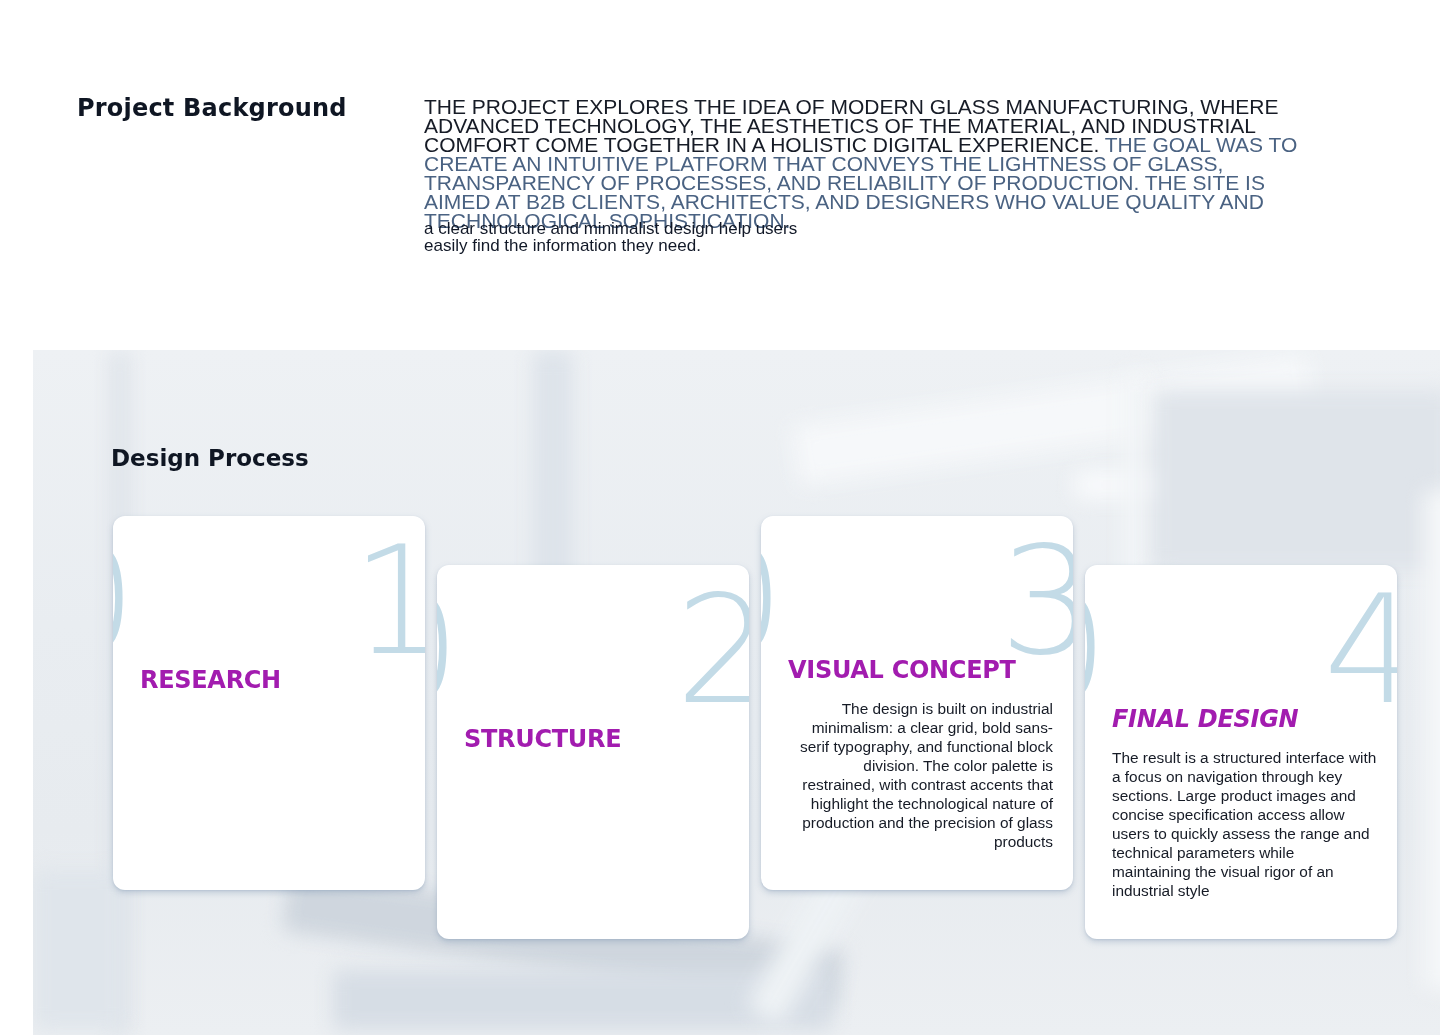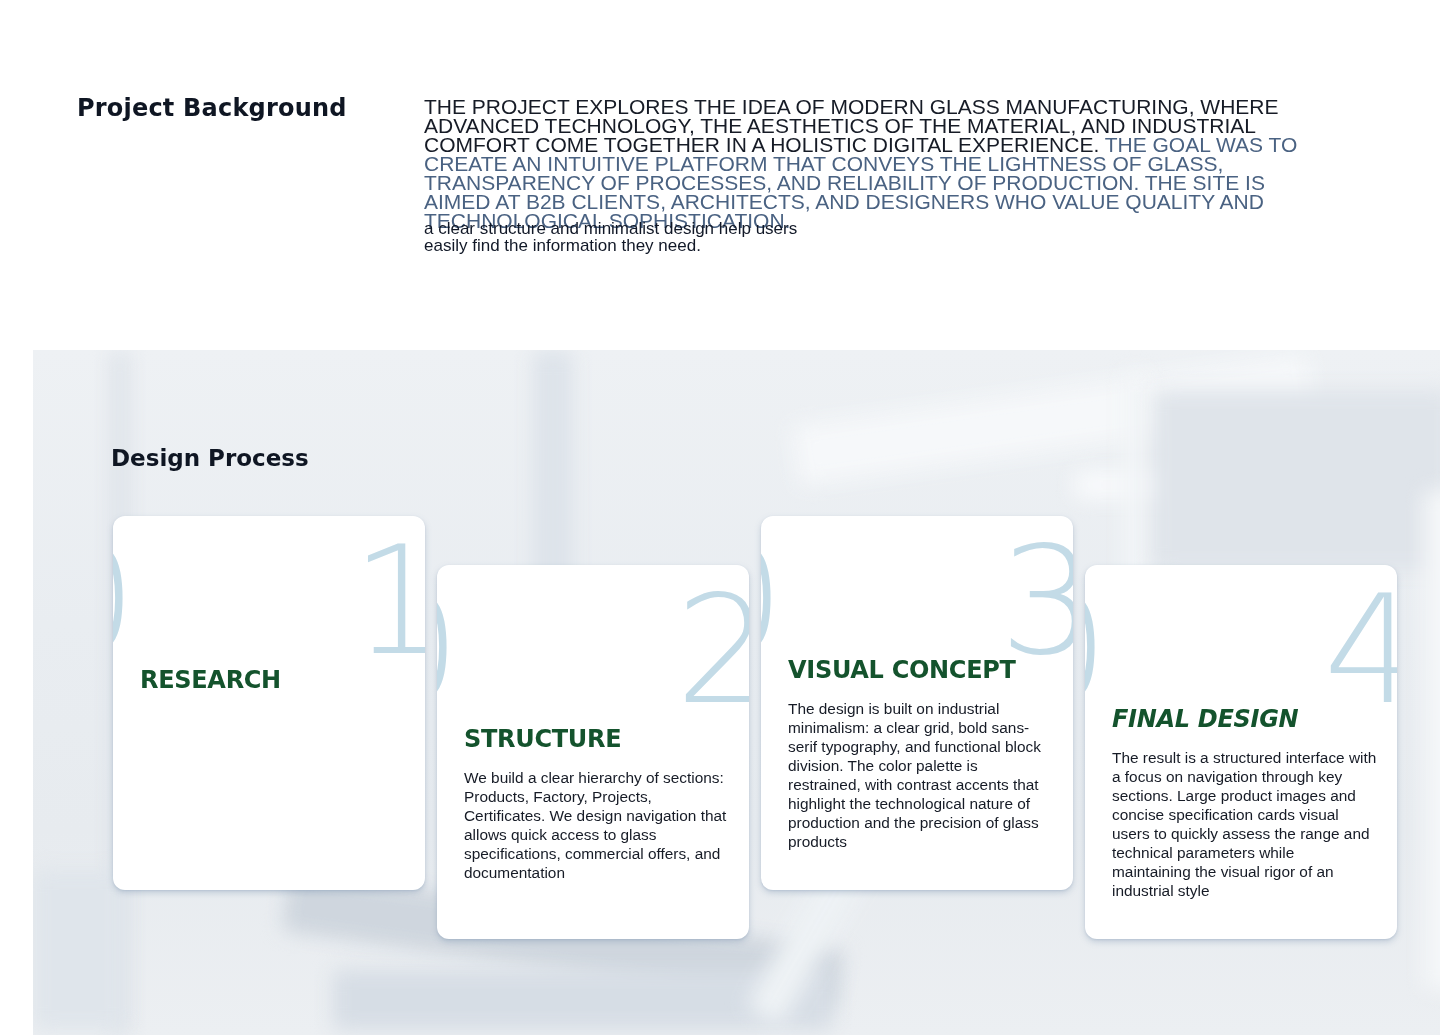--- a/index.html
+++ b/index.html
@@ -41,21 +41,21 @@
   }
   .big-num {
     position: absolute; top: 0; font-family: "DejaVu Sans", sans-serif; font-weight: 300;
     font-size: 150px; line-height: 150px; color: #c3dbe7; white-space: nowrap;
   }
   .big-num.zero { left: -72px; }
   .big-num.digit { right: -22px; }
   .card h3 {
     position: absolute; left: 27px;
     font-family: "DejaVu Sans", sans-serif; font-weight: bold; font-size: 24px;
-    letter-spacing: -0.3px; color: #14532d; white-space: nowrap;
+    letter-spacing: -0.3px; color: #a21caf; white-space: nowrap;
   }
   .card p {
     position: absolute; left: 27px; width: 265px;
     font-size: 15.4px; line-height: 19px; color: #161b26;
   }
 </style>
 </head>
 <body>
 
 <div class="bg-top">
@@ -88,29 +88,28 @@
   <div class="card" style="left:80px;top:166px;height:374px;">
     <span class="big-num zero" style="top:10px;">0</span>
     <span class="big-num digit" style="top:10px;">1</span>
     <h3 style="top:150px;">RESEARCH</h3>
   </div>
 
   <div class="card" style="left:404px;top:215px;height:374px;">
     <span class="big-num zero" style="top:10px;">0</span>
     <span class="big-num digit" style="top:10px;">2</span>
     <h3 style="top:160px;">STRUCTURE</h3>
-    <p style="top:203px;">We build a clear hierarchy of sections: Products, Factory, Projects, Certificates. We design navigation that allows quick access to glass specifications, commercial offers, and documentation</p>
   </div>
 
   <div class="card" style="left:728px;top:166px;height:374px;">
     <span class="big-num zero" style="top:10px;">0</span>
     <span class="big-num digit" style="top:10px;">3</span>
     <h3 style="top:140px;">VISUAL CONCEPT</h3>
-    <p style="top:183px;">The design is built on industrial minimalism: a clear grid, bold sans-serif typography, and functional block division. The color palette is restrained, with contrast accents that highlight the technological nature of production and the precision of glass products</p>
+    <p style="top:183px;text-align:right;">The design is built on industrial minimalism: a clear grid, bold sans-serif typography, and functional block division. The color palette is restrained, with contrast accents that highlight the technological nature of production and the precision of glass products</p>
   </div>
 
   <div class="card" style="left:1052px;top:215px;height:374px;">
     <span class="big-num zero" style="top:10px;">0</span>
     <span class="big-num digit" style="top:10px;">4</span>
     <h3 style="top:140px;font-style:italic;">FINAL DESIGN</h3>
-    <p style="top:183px;">The result is a structured interface with a focus on navigation through key sections. Large product images and concise specification cards visual users to quickly assess the range and technical parameters while maintaining the visual rigor of an industrial style</p>
+    <p style="top:183px;">The result is a structured interface with a focus on navigation through key sections. Large product images and concise specification access allow users to quickly assess the range and technical parameters while maintaining the visual rigor of an industrial style</p>
   </div>
 </section>
 
 </body></html>

